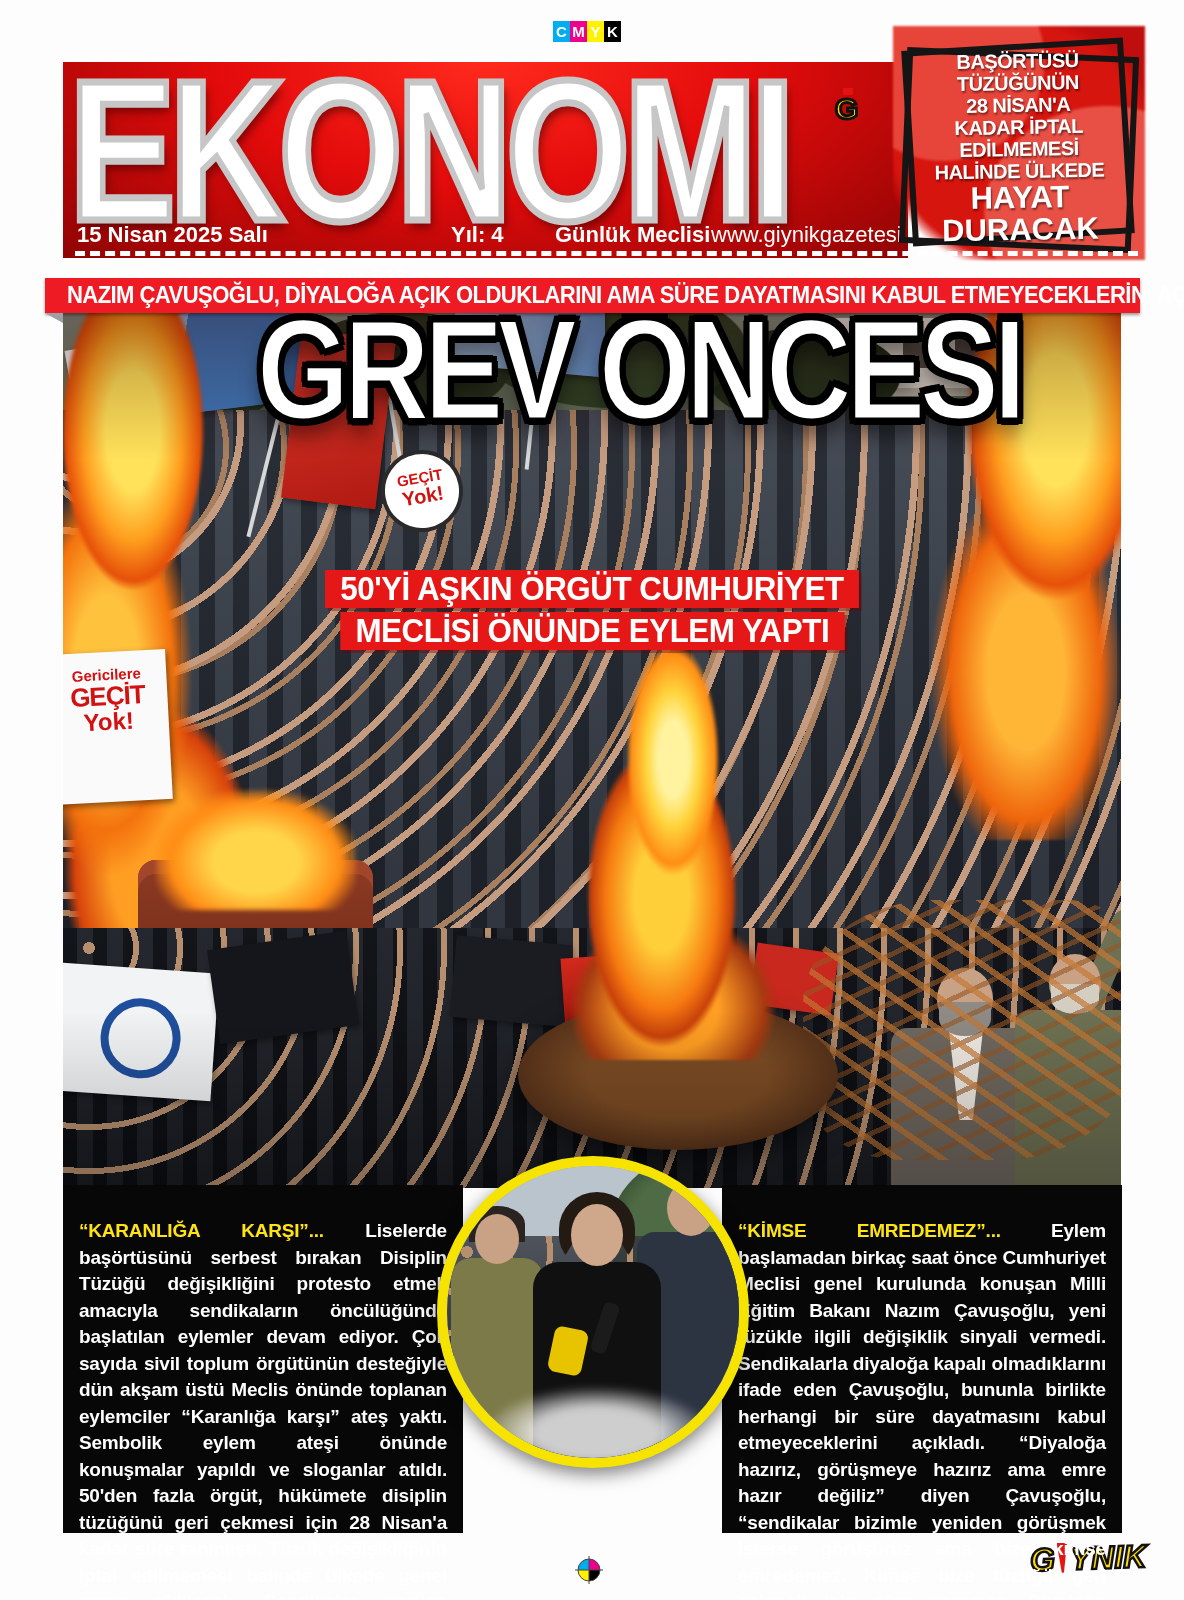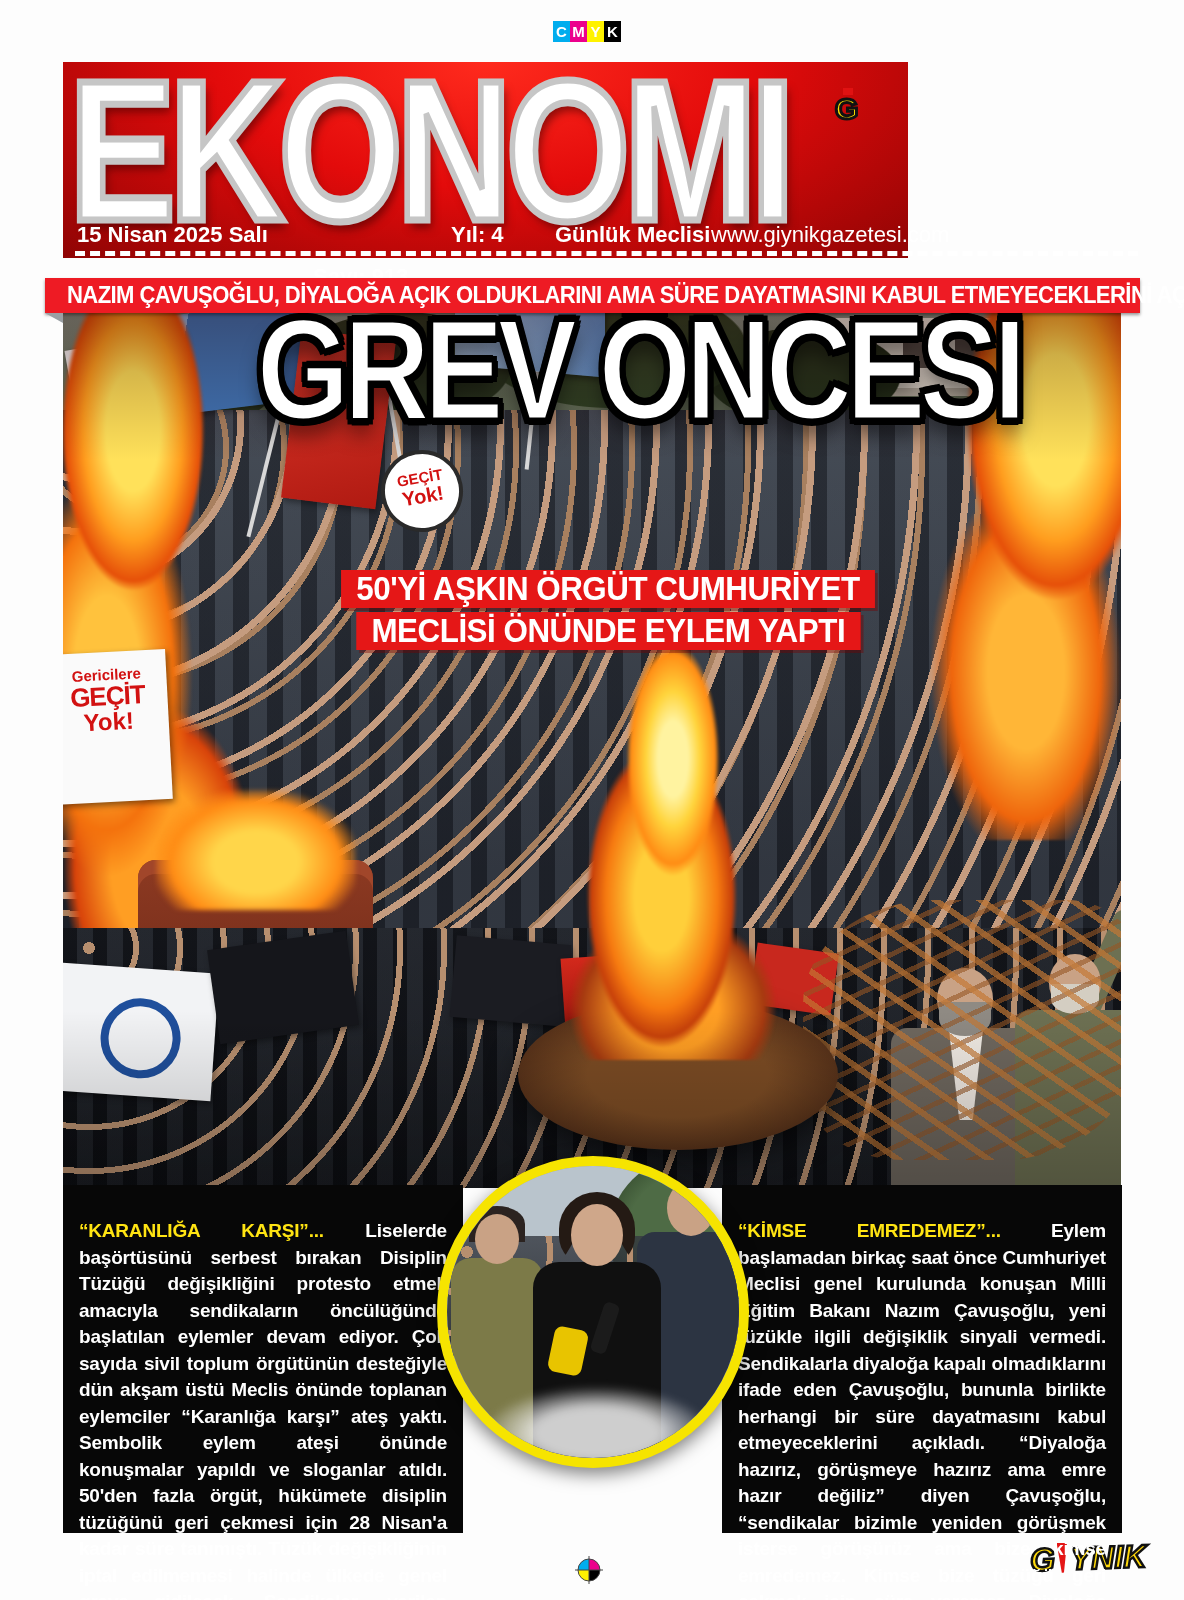--- a/index.html
+++ b/index.html
@@ -173,21 +173,21 @@
   .ph-shade{position:absolute;inset:0;background:linear-gradient(rgba(40,0,0,.35),transparent 18%,transparent 80%,rgba(0,0,0,.25));}
 
   
   .hl{position:absolute;left:0;width:100%;text-align:center;font-weight:bold;white-space:nowrap;z-index:5;}
   .hl .in{display:inline-block;transform:scaleX(.84);transform-origin:center top;letter-spacing:-7px;
       -webkit-text-stroke:3px #000;
       text-shadow:-5px -5px 0 #000,5px -5px 0 #000,-5px 5px 0 #000,5px 5px 0 #000,
                   0 -6px 0 #000,0 6px 0 #000,-6px 0 0 #000,6px 0 0 #000,0 14px 22px rgba(0,0,0,.55);}
   .hl1{top:6px;font-size:142px;line-height:128px;color:#fff;margin-left:47px;}
   .hl2{top:134px;font-size:142px;line-height:128px;color:#ffe60a;}
-  .subhead{position:absolute;left:0;width:100%;top:270px;text-align:center;z-index:5;padding-left:16px;}
+  .subhead{position:absolute;left:0;width:100%;top:270px;text-align:center;z-index:5;}
   .subhead .line{display:block;margin:0 auto 4px;width:fit-content;background:#e51717;color:#fff;
       font-size:33px;line-height:38px;font-weight:bold;padding:0 16px;letter-spacing:-.5px;
       transform:scaleX(.95);box-shadow:3px 3px 0 rgba(120,0,0,.4);}
 
   
   .artbox{position:absolute;top:1185px;width:400px;height:348px;background:#070707;color:#fff;
       z-index:3;padding:0;}
   .artbox .txt{position:absolute;left:16px;right:16px;top:14px;bottom:12px;
       font-size:19px;line-height:26.5px;font-weight:bold;text-align:justify;letter-spacing:-.2px;}
   .artbox .lead{color:#ffe412;}
@@ -245,20 +245,35 @@
     <div class="dateline">
       <span class="dl-date">15 Nisan 2025 Salı</span>
       <span class="dl-issue">Sayı: 913</span>
       <span class="dl-year">Yıl: 4</span>
       <span class="dl-kind">Günlük Meclisi</span>
       <span class="dl-site">www.giynikgazetesi.com</span>
     </div>
     <div class="dashes"></div>
   </header>
 
+  <aside class="splashbox">
+    <div class="splash-bg"></div>
+    <div class="frame1"></div>
+    <div class="frame2"></div>
+    <div class="splash-text">
+      <span class="ln">BAŞÖRTÜSÜ</span>
+      <span class="ln">TÜZÜĞÜNÜN</span>
+      <span class="ln">28 NİSAN'A</span>
+      <span class="ln">KADAR İPTAL</span>
+      <span class="ln">EDİLMEMESİ</span>
+      <span class="ln">HALİNDE ÜLKEDE</span>
+      <span class="ln big">HAYAT</span>
+      <span class="ln big">DURACAK</span>
+    </div>
+  </aside>
 
   <div class="kicker">
     <span class="kt">NAZIM ÇAVUŞOĞLU, DİYALOĞA AÇIK OLDUKLARINI AMA SÜRE DAYATMASINI KABUL ETMEYECEKLERİNİ AÇIKLADI</span>
   </div>
 
   <section class="photo">
     <div class="ph-sky"></div>
     <div class="ph-house">
         <i></i>
         <i></i>

